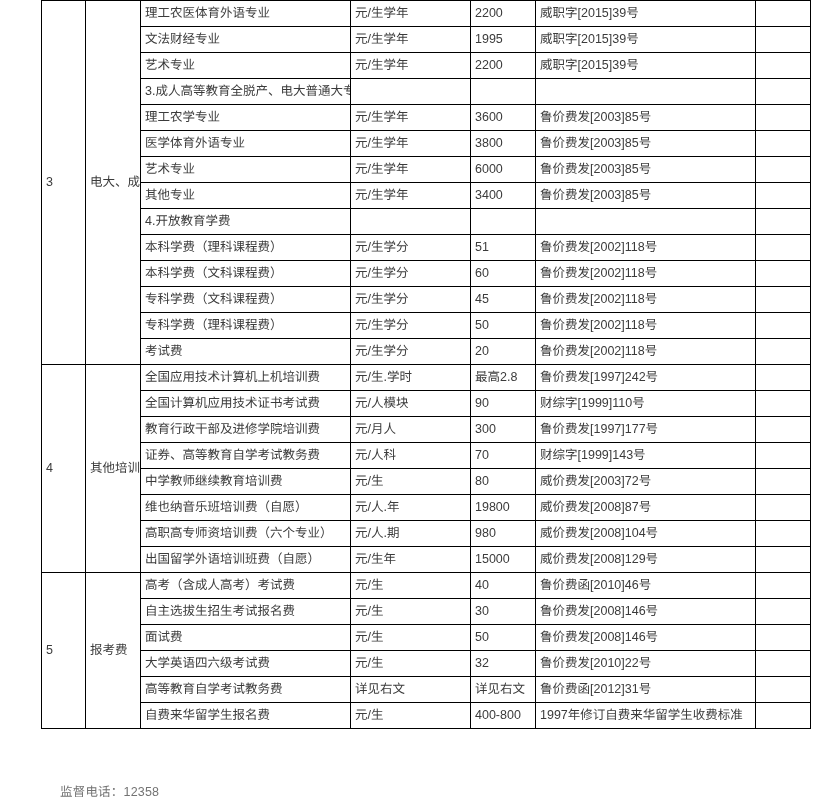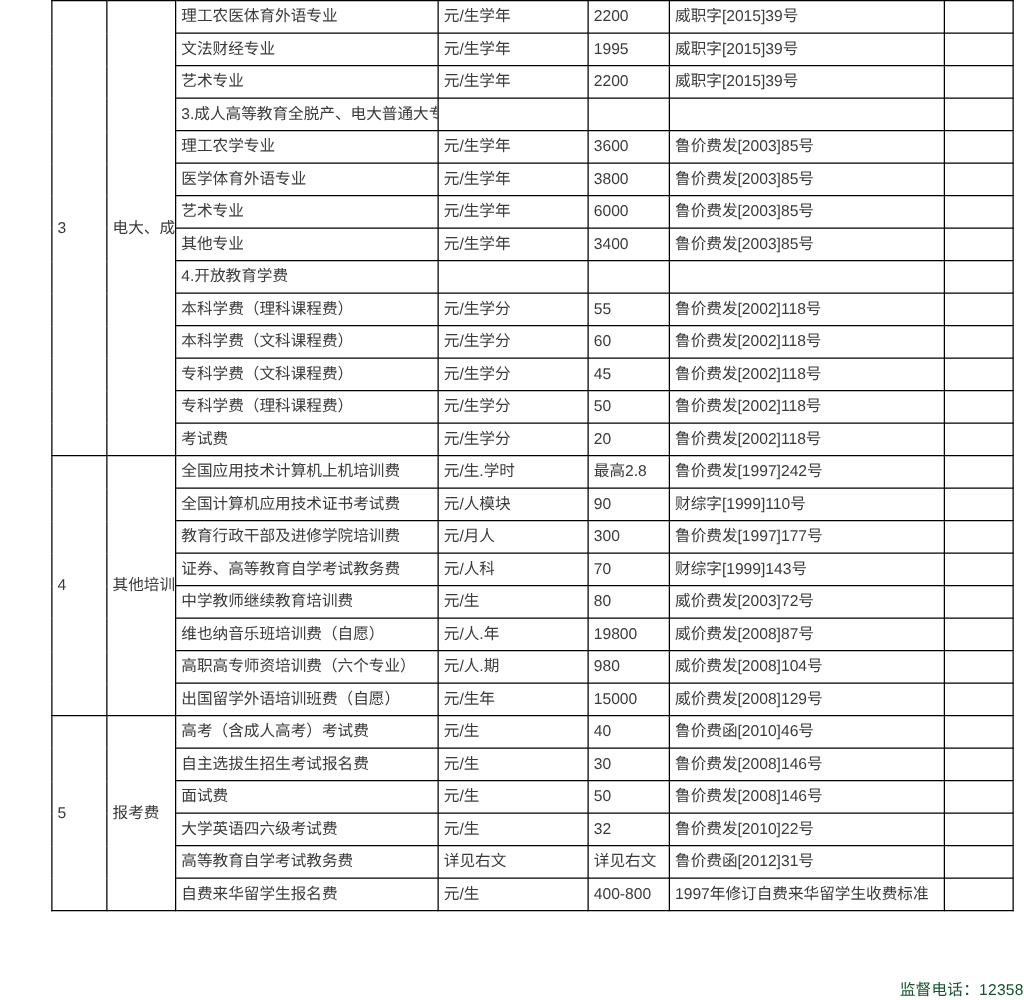--- a/index.html
+++ b/index.html
@@ -75,23 +75,23 @@
   td.note-cell   { }
 
   td.tall2 { height: 50px; }
   td.tall3 { height: 56px; }
 
   .footer {
     position: absolute;
     left: 0;
     top: 781px;
     width: 819px;
-    text-align: right;
+    text-align: left;
     font-size: 12.5px;
-    color: #14532d;
+    color: #737373;
     letter-spacing: 0.2px;
   }
   .footer-inner {
     display: inline-block;
     padding-left: 60px;
   }
 </style>
 </head>
 <body>
 
@@ -168,21 +168,21 @@
         <tr>
           <td class="section">4.开放教育学费</td>
           <td class="unit-cell"></td>
           <td class="std-cell"></td>
           <td class="doc-cell"></td>
           <td class="note-cell"></td>
         </tr>
         <tr>
           <td class="item-indent">本科学费（理科课程费）</td>
           <td class="unit-cell">元/生学分</td>
-          <td class="std-cell">55</td>
+          <td class="std-cell">51</td>
           <td class="doc-cell">鲁价费发[2002]118号</td>
           <td class="note-cell"></td>
         </tr>
         <tr>
           <td class="item-indent">本科学费（文科课程费）</td>
           <td class="unit-cell">元/生学分</td>
           <td class="std-cell">60</td>
           <td class="doc-cell">鲁价费发[2002]118号</td>
           <td class="note-cell"></td>
         </tr>

